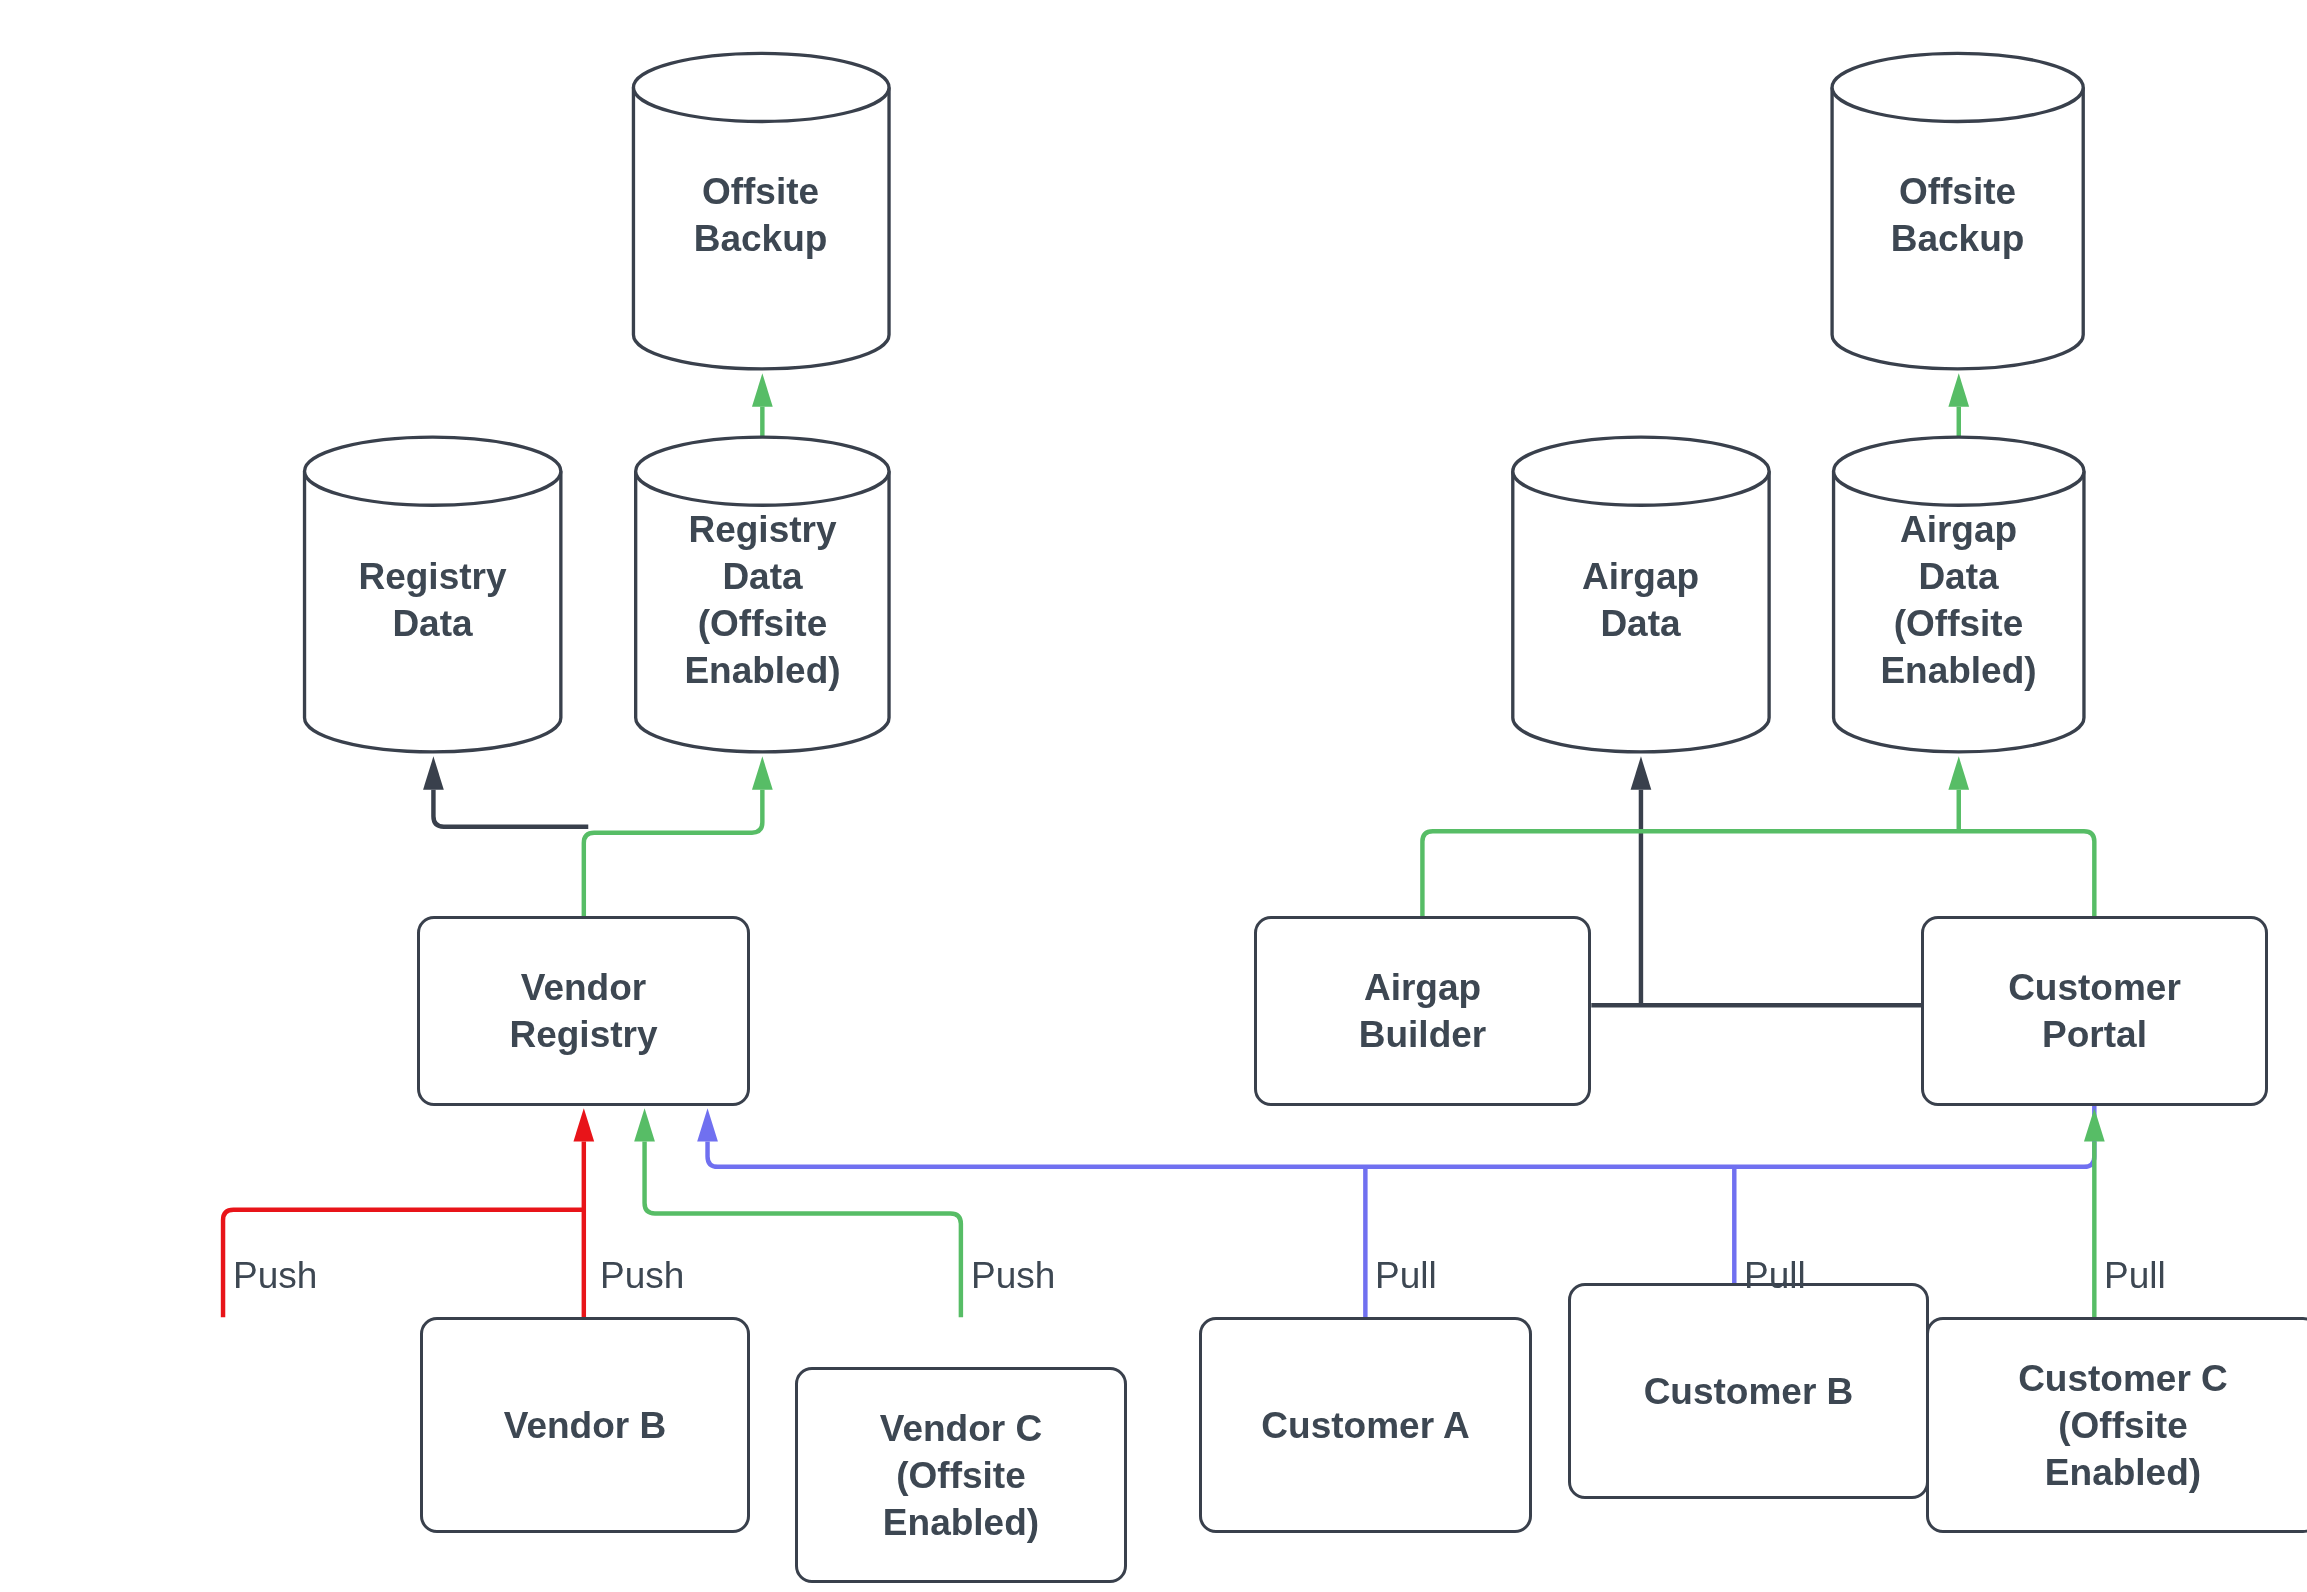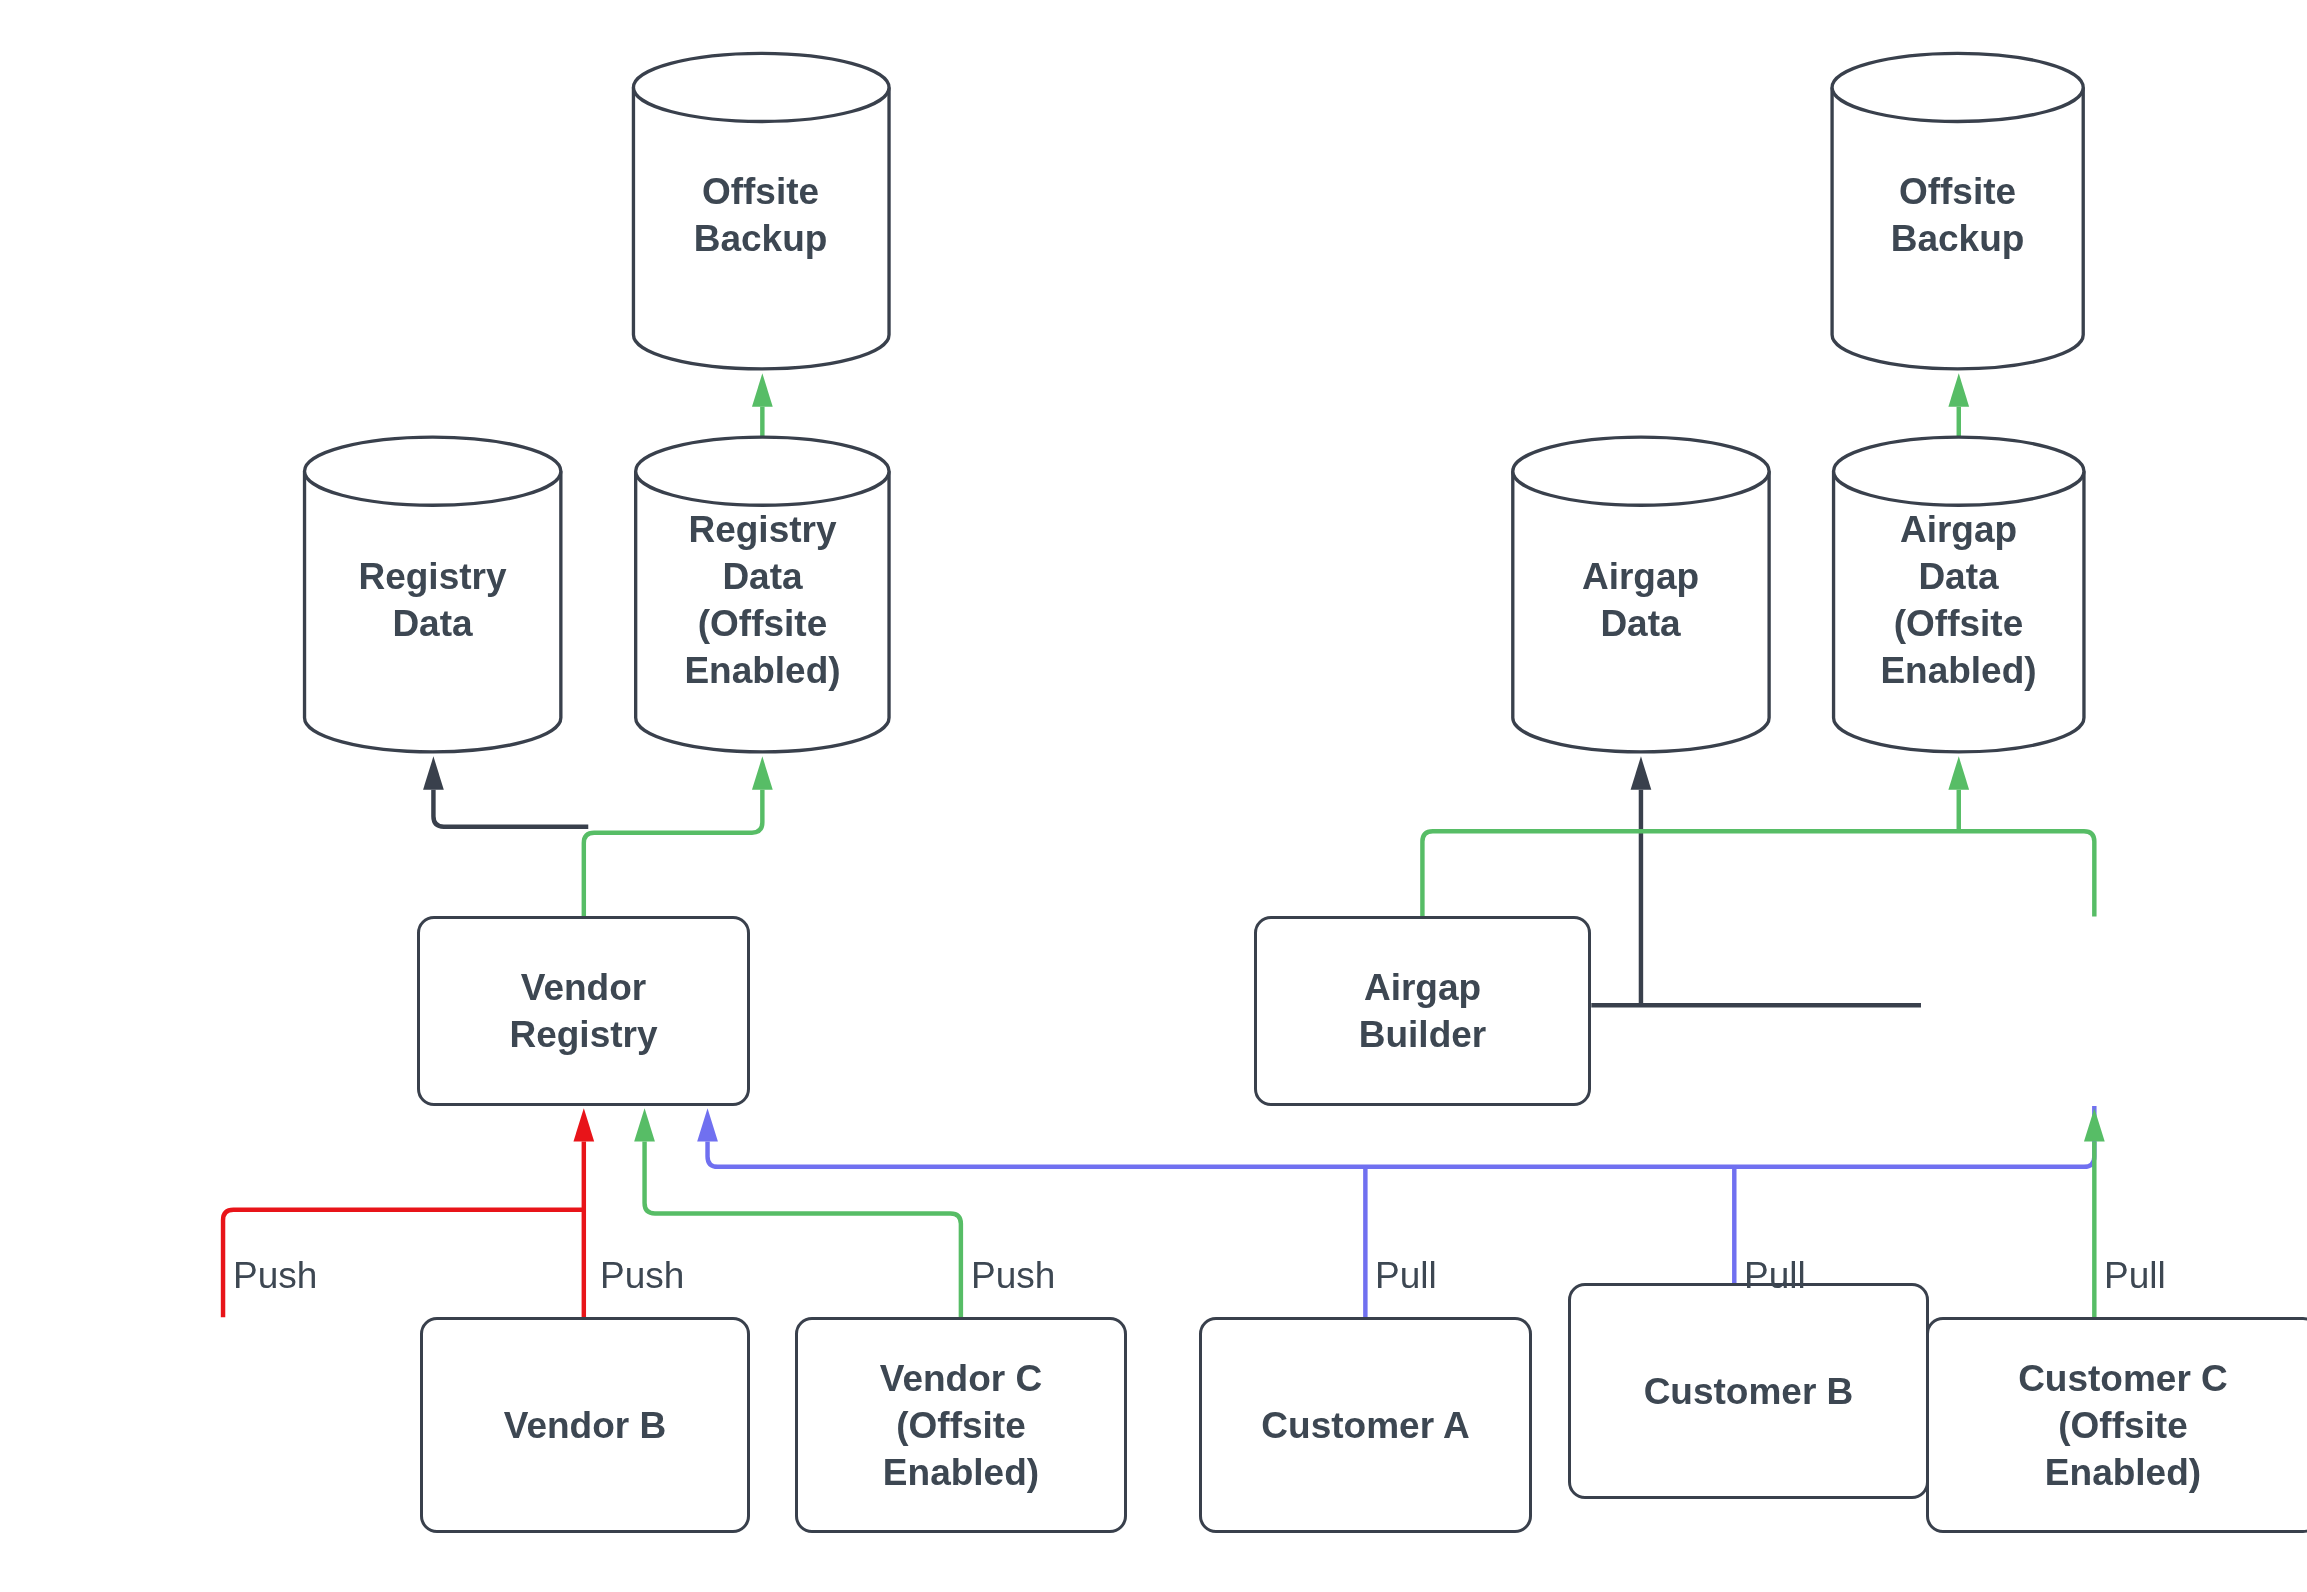--- a/index.html
+++ b/index.html
@@ -173,27 +173,33 @@
       <span>Vendor</span>
       <span>Registry</span>
     </div>
   </div>
   <div class="node" style="left:1254px;top:916px;width:337px;height:190px">
     <div class="lines">
       <span>Airgap</span>
       <span>Builder</span>
     </div>
   </div>
+  <div class="node" style="left:1921px;top:916px;width:347px;height:190px">
+    <div class="lines">
+      <span>Customer</span>
+      <span>Portal</span>
+    </div>
+  </div>
 
   <div class="node" style="left:420px;top:1317px;width:330px;height:216px">
     <div class="lines">
       <span>Vendor B</span>
     </div>
   </div>
-  <div class="node" style="left:795px;top:1317px;width:332px;height:216px">
+  <div class="node" style="left:795px;top:1367px;width:332px;height:216px">
     <div class="lines">
       <span>Vendor C</span>
       <span>(Offsite</span>
       <span>Enabled)</span>
     </div>
   </div>
   <div class="node" style="left:1199px;top:1317px;width:333px;height:216px">
     <div class="lines">
       <span>Customer A</span>
     </div>

